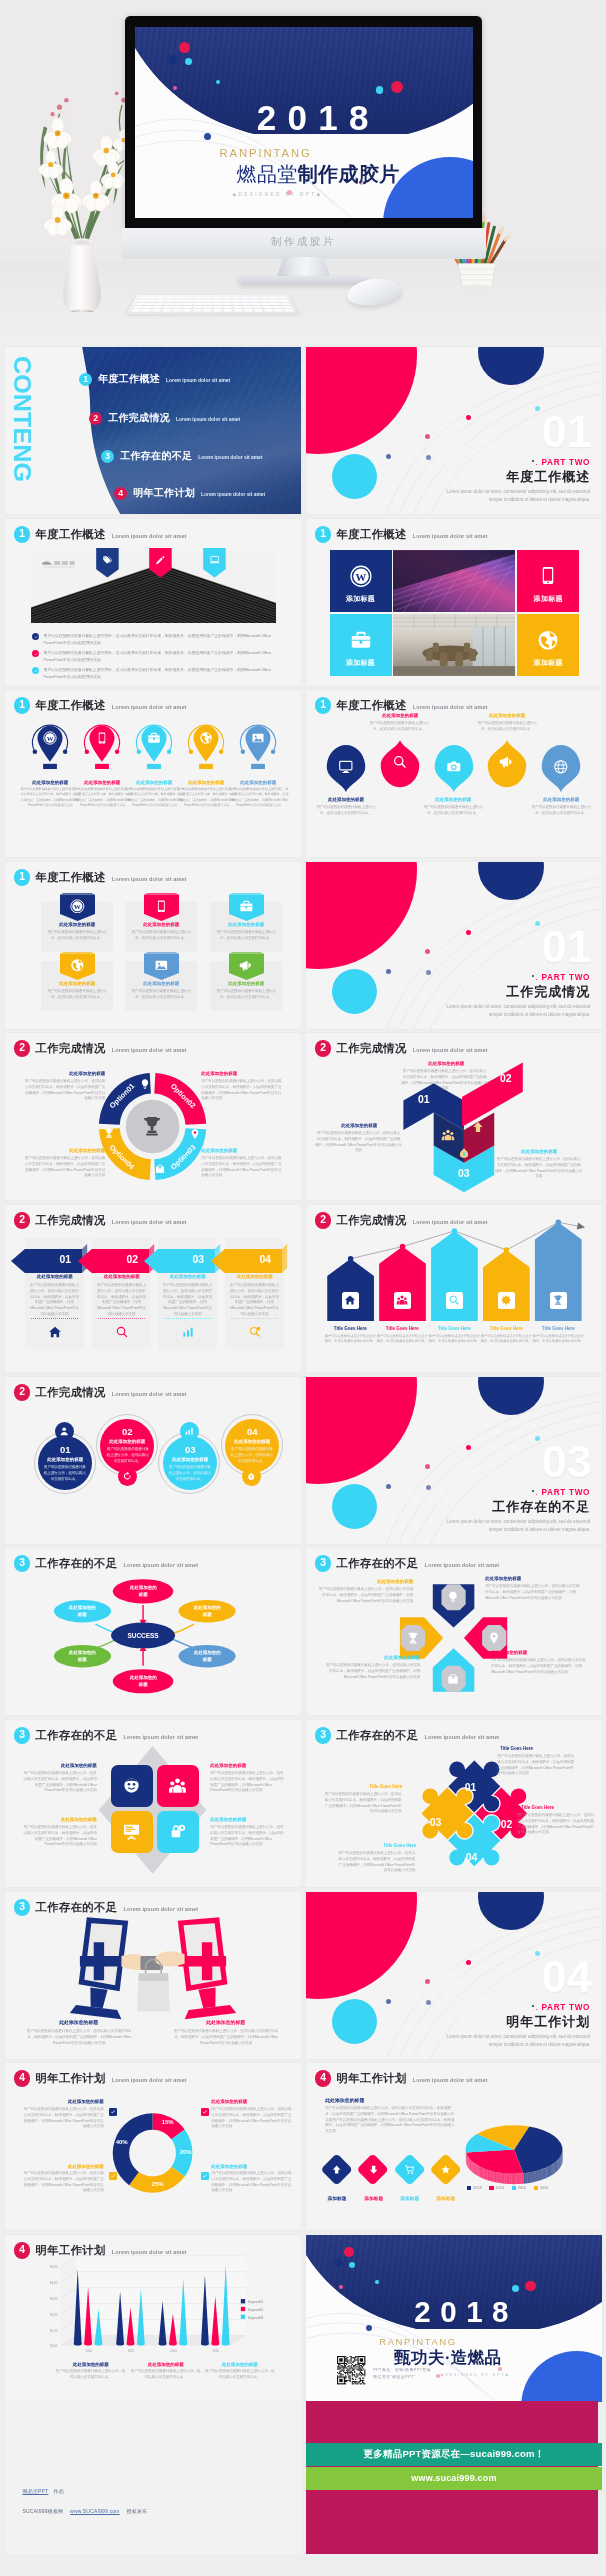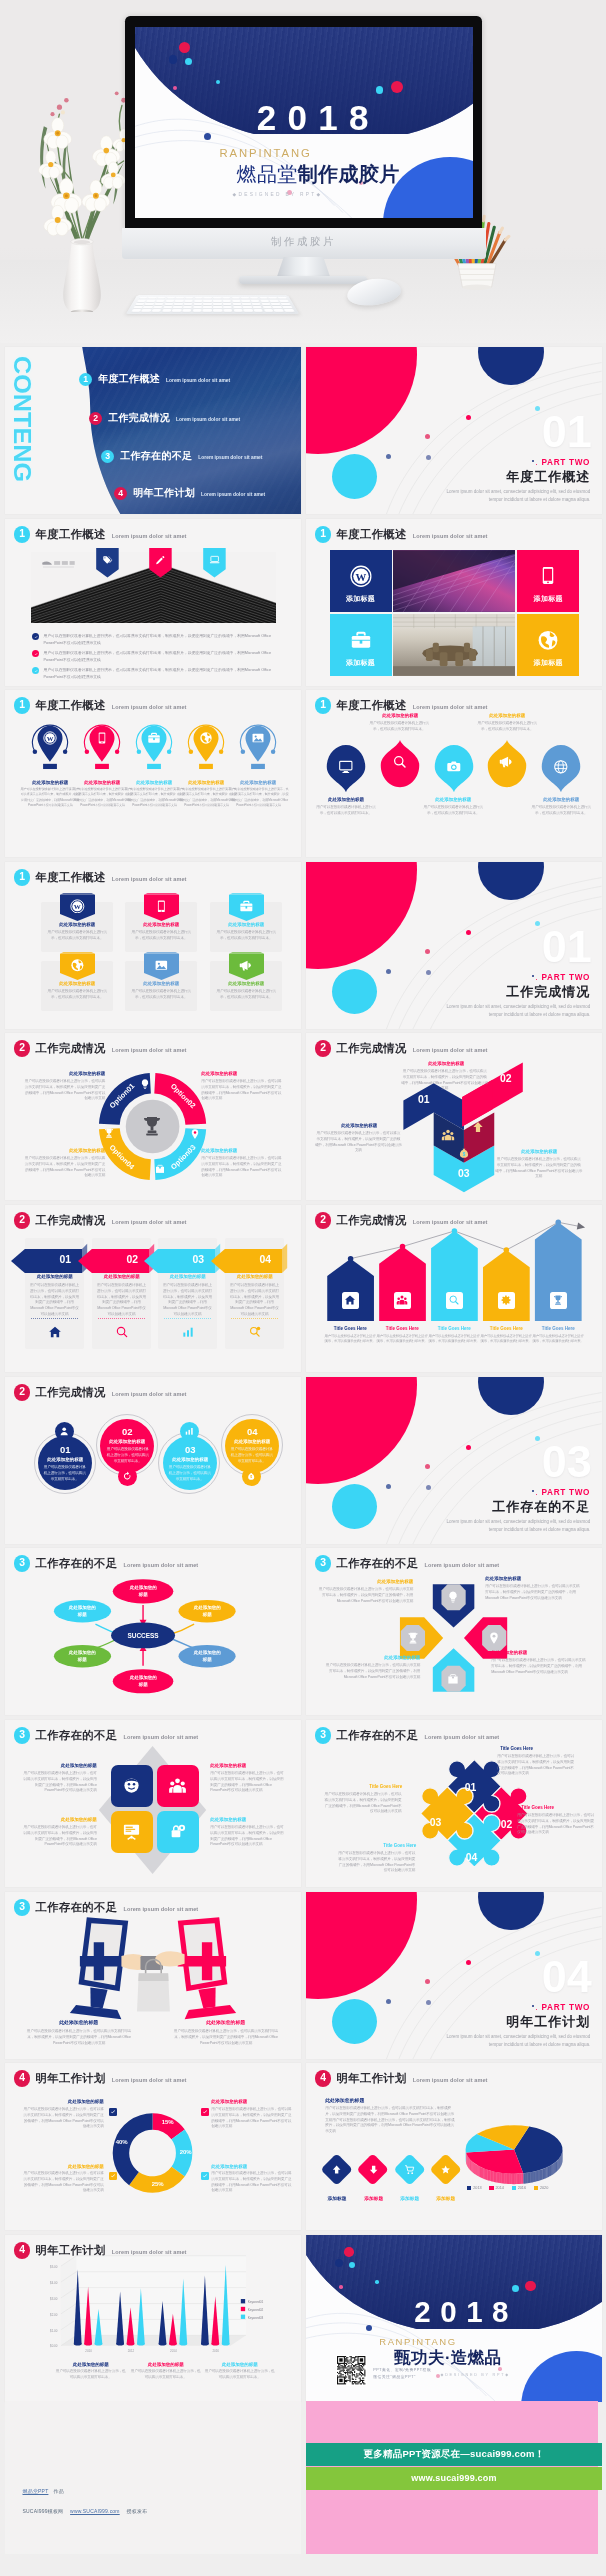--- a/index.html
+++ b/index.html
@@ -112,21 +112,21 @@
 .tile .tic{position:absolute;left:50%;top:14.7px;transform:translateX(-50%);line-height:0}
 
 
 
 .footer{position:absolute;left:0;top:2401px;width:607px;height:175px}
 .foot-left{position:absolute;left:5.2px;top:0;width:296px;height:153px;background:#f3f2f2}
 .fl1{position:absolute;left:17.3px;top:87px;font-size:5px;color:#5b6b7d;letter-spacing:0.2px}
 .fl2{position:absolute;left:17.3px;top:107px;font-size:5px;color:#5b6b7d;letter-spacing:0.2px}
 .flink{color:#4a6fa5;text-decoration:underline;margin-right:3.5px}
 .fl2 .flink{margin:0 5.2px}
-.foot-right{position:absolute;left:306px;top:0;width:292px;height:153px;background:#f9a8d4}
+.foot-right{position:absolute;left:306px;top:0;width:292px;height:153px;background:#be185d}
 .gbar1{position:absolute;left:0;top:42px;width:296px;height:22.5px;background:#16a085;color:#fff;
  font-size:9.5px;font-weight:700;display:flex;align-items:center;justify-content:center;letter-spacing:0.2px}
 .gbar2{position:absolute;left:0;top:66px;width:296px;height:22.5px;background:#84c63c;color:#fff;
  font-size:9px;font-weight:700;display:flex;align-items:center;justify-content:center;letter-spacing:0.2px}
 
 </style>
 </head>
 <body>
 
 <div class="page">

